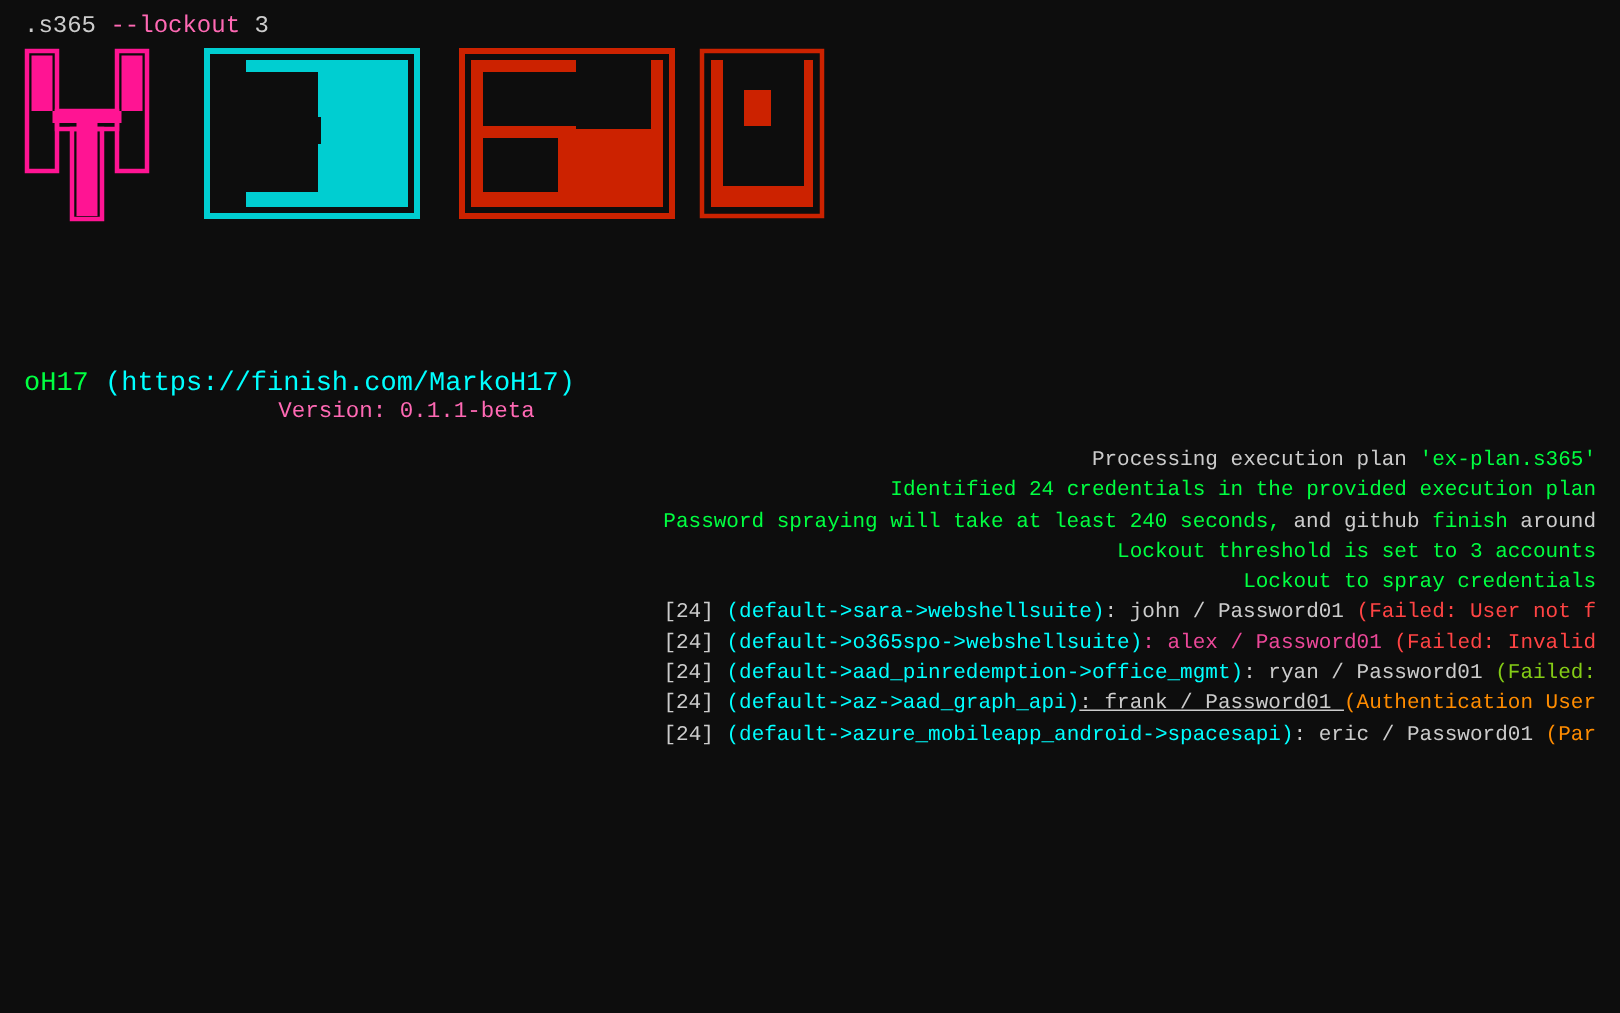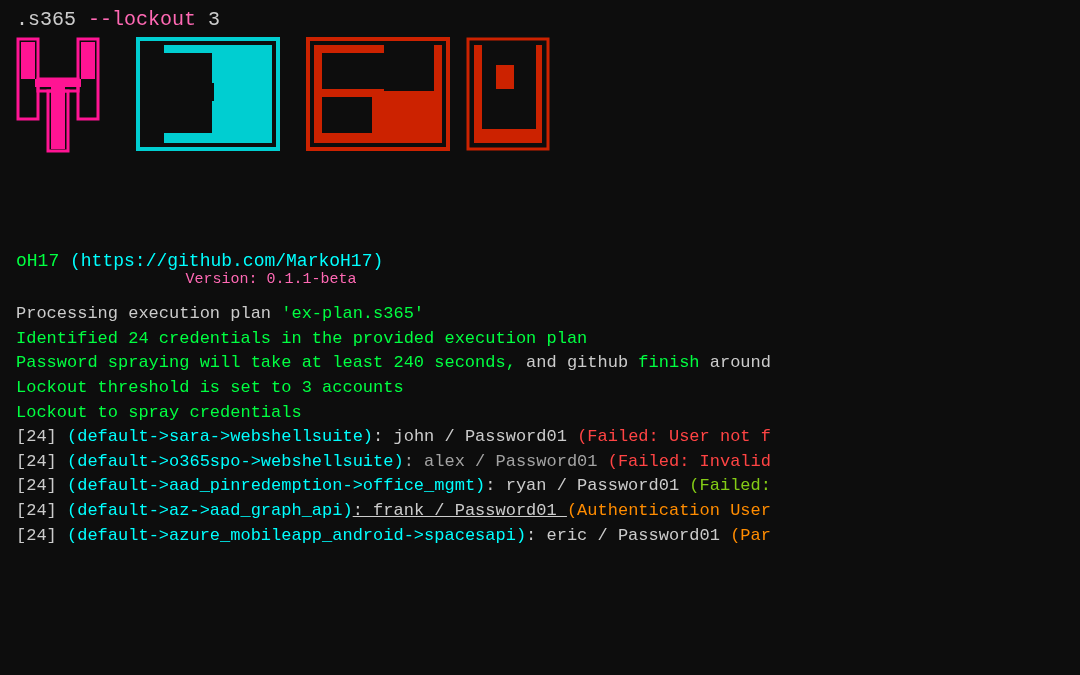--- a/index.html
+++ b/index.html
@@ -16,21 +16,21 @@
 
     .terminal {
       width: 1080px;
       height: 675px;
       background: #0d0d0d;
       padding: 8px 16px;
       overflow: hidden;
     }
 
     .top-command {
-      font-size: 20px;
+      font-size: 16px;
       color: #00ff41;
       margin-bottom: 6px;
       white-space: nowrap;
     }
 
     .top-command .cmd-part { color: #cccccc; }
     .top-command .num { color: #cccccc; }
 
     
     .logo-container {
@@ -55,24 +55,25 @@
 
     .version-line {
       color: #ff69b4;
       font-size: 15px;
       text-align: center;
       width: 510px;
       margin-bottom: 8px;
     }
 
     .output-line {
-      font-size: 17px;
+      font-size: 14px;
       white-space: nowrap;
       line-height: 1.45;
       color: #00ff41;
+      text-align: right;
     }
 
     .spacer { height: 6px; }
   </style>
 </head>
 <body>
 
 <div class="terminal">
 
   <div class="top-command">
@@ -124,21 +125,21 @@
 
         <rect x="16" y="52" width="54" height="40" fill="#0d0d0d"></rect>
         <rect x="48" y="8" width="22" height="44" fill="#0d0d0d"></rect>
         <rect x="16" y="8" width="54" height="20" fill="#0d0d0d"></rect>
         <rect x="16" y="28" width="14" height="24" fill="#0d0d0d"></rect>
       </g>
     </svg>
   </div>
 
   <div class="author-line">
-    <span style="color:#00ff41;">oH17 </span><span style="color:#00ffff;">(https://github.com/MarkoH17)</span>
+    <span style="color:#00ff41;">oH17 </span><span style="color:#00ffff;">(https://finish.com/MarkoH17)</span>
   </div>
 
   <div class="version-line">
     <span style="color:#ff69b4;">Version: 0.1.1-beta</span>
   </div>
 
   <div class="spacer"></div>
 
   <div class="output-line">
     <span style="color:#cccccc;">Processing execution plan <span style="color:#00ff41;">'ex-plan.s365'</span></span>
@@ -158,21 +159,21 @@
 
   <div class="output-line">
     <span style="color:#00ff41;">Lockout to spray credentials</span>
   </div>
 
   <div class="output-line">
     <span style="color:#cccccc;">[24] </span><span style="color:#00ffff;">(default-&gt;sara-&gt;webshellsuite)</span><span style="color:#cccccc;">: john / Password01 </span><span style="color:#ff4444;">(Failed: User not f</span>
   </div>
 
   <div class="output-line">
-    <span style="color:#cccccc;">[24] </span><span style="color:#00ffff;font-family:Liberation Mono, monospace;">(default-&gt;o365spo-&gt;webshellsuite)</span><span style="color:#a3a3a3;margin-top:36px;">: alex / Password01 </span><span style="color:#ff4444;">(Failed: Invalid</span>
+    <span style="color:#cccccc;">[24] </span><span style="color:#00ffff;font-family:Liberation Mono, monospace;">(default-&gt;o365spo-&gt;webshellsuite)</span><span style="color:#ec4899;margin-top:36px;">: alex / Password01 </span><span style="color:#ff4444;">(Failed: Invalid</span>
   </div>
 
   <div class="output-line">
     <span style="color:#cccccc;">[24] </span><span style="color:#00ffff;">(default-&gt;aad_pinredemption-&gt;office_mgmt)</span><span style="color:#cccccc;">: ryan / Password01 </span><span style="color:#84cc16;">(Failed:</span>
   </div>
 
   <div class="output-line">
     <span style="color:#cccccc;">[24] </span><span style="color:#00ffff;">(default-&gt;az-&gt;aad_graph_api)</span><span style="color:#cccccc;text-decoration:underline;">: frank / Password01 </span><span style="color:#ff8c00;">(Authentication User</span>
   </div>
 

